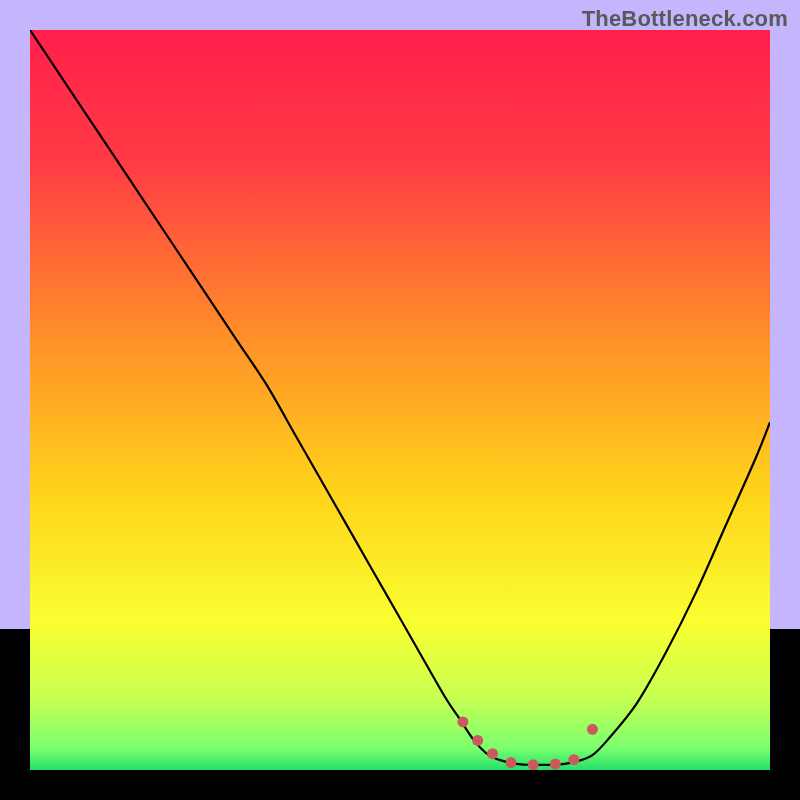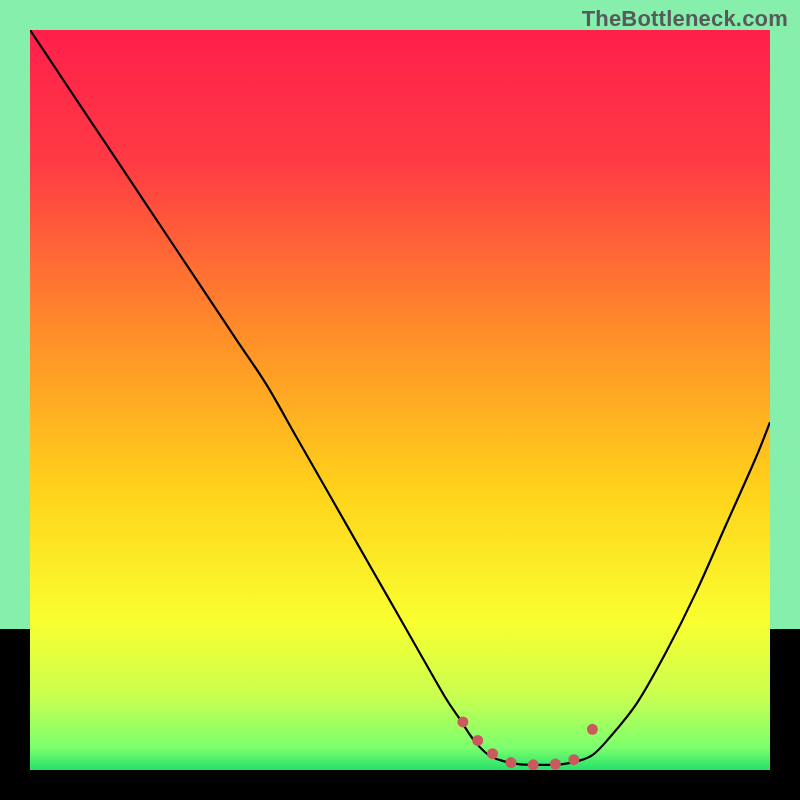--- a/index.html
+++ b/index.html
@@ -1,17 +1,17 @@
 <!DOCTYPE html>
 <html><head>
 <meta charset="utf-8">
 <style>
   * { margin: 0; padding: 0; box-sizing: border-box; }
   html, body { width: 800px; height: 800px; overflow: hidden; background: #000; }
-  .frame { position: relative; width: 800px; height: 629px; background: #86efac; }
+  .frame { position: relative; width: 800px; height: 629px; background: #c4b5fd; }
   .watermark {
     position: absolute;
     top: 6px; right: 12px;
     font-family: Arial, Helvetica, sans-serif;
     font-size: 22px;
     font-weight: 600;
     color: #58595b;
     letter-spacing: 0.2px;
     z-index: 10;
   }

